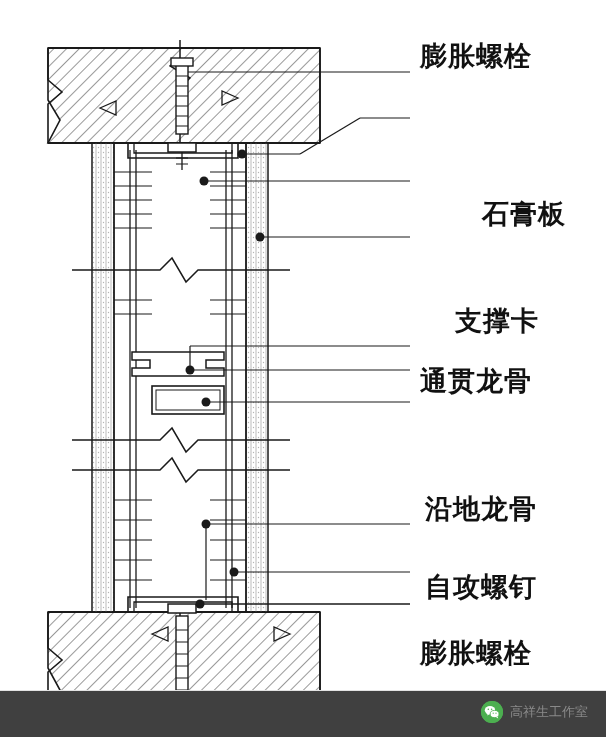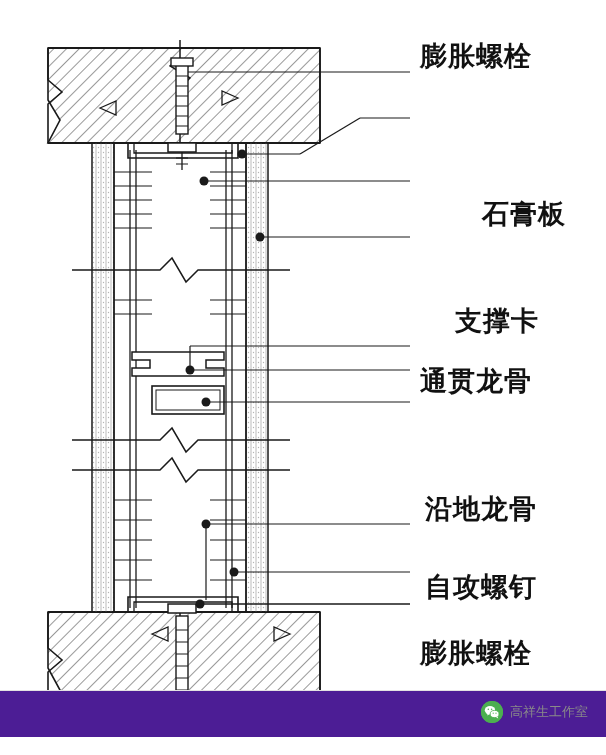--- a/index.html
+++ b/index.html
@@ -34,21 +34,21 @@
     white-space: nowrap;
     letter-spacing: 1px;
   }
   #footer {
     position: absolute;
     left: 0;
     bottom: 0;
     width: 606px;
     height: 46px;
     border-top: 1px solid #e2e2e2;
-    background: #4c1d95;
+    background: #404040;
   }
   #footer-inner {
     position: absolute;
     right: 18px;
     top: 10px;
     display: flex;
     align-items: center;
     gap: 7px;
   }
   .wechat-badge {

